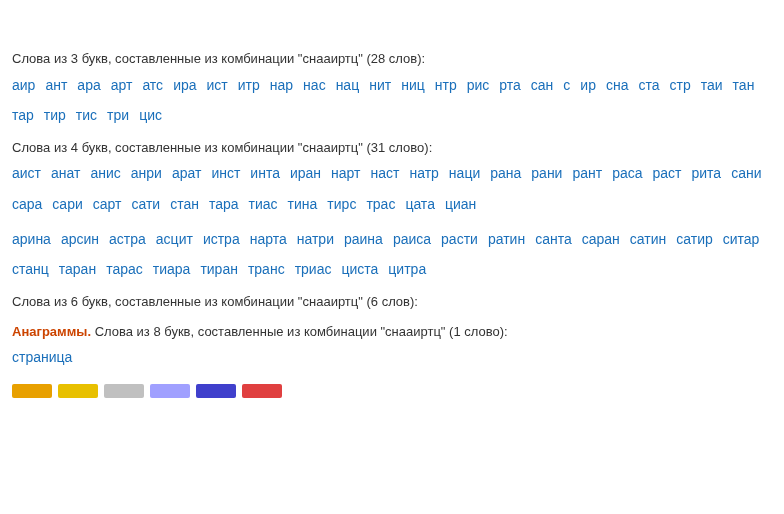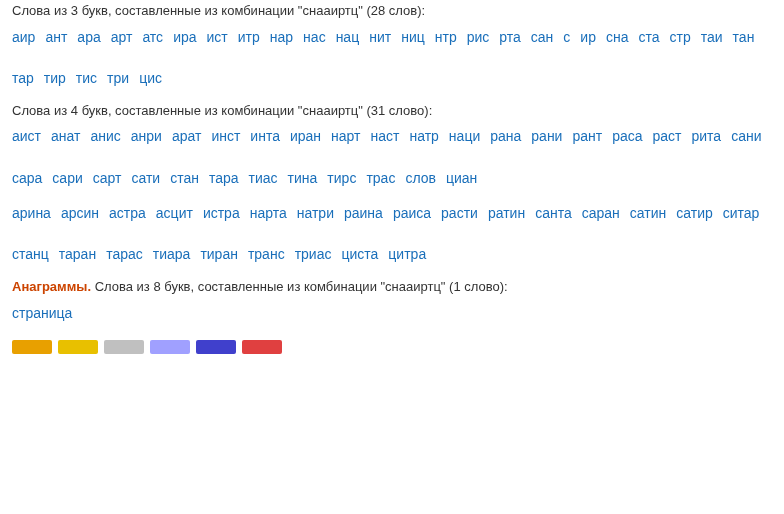--- a/index.html
+++ b/index.html
@@ -7,34 +7,35 @@
       font-family: Arial, sans-serif;
       font-size: 14px;
       background: #fff;
       color: #333;
       width: 784px;
       min-height: 514px;
       overflow-x: hidden;
     }
     .container {
       padding: 1px 12px;
+      margin-top: 48px;
     }
     .section {
       margin-bottom: 10px;
     }
     .section-header {
       color: #333;
       font-size: 13px;
       margin-bottom: 4px;
       line-height: 1.5;
     }
     .words-line {
       display: flex;
       flex-wrap: wrap;
-      gap: 16px 0;
+      gap: 5px 0;
       line-height: 1.8;
     }
     .word-link {
       color: #1a6fba;
       text-decoration: none;
       margin-right: 10px;
       font-size: 14px;
       cursor: pointer;
     }
     .anagram-label {
@@ -119,21 +120,21 @@
         <a class="word-link" href="#">сара</a>
         <a class="word-link" href="#">сари</a>
         <a class="word-link" href="#">сарт</a>
         <a class="word-link" href="#">сати</a>
         <a class="word-link" href="#">стан</a>
         <a class="word-link" href="#">тара</a>
         <a class="word-link" href="#">тиас</a>
         <a class="word-link" href="#">тина</a>
         <a class="word-link" href="#">тирс</a>
         <a class="word-link" href="#">трас</a>
-        <a class="word-link" href="#">слов</a>
+        <a class="word-link" href="#">цата</a>
         <a class="word-link" href="#">циан</a>
       </div>
   </div>
 
   <div class="section">
     <div class="words-line">
         <a class="word-link" href="#">арина</a>
         <a class="word-link" href="#">арсин</a>
         <a class="word-link" href="#">астра</a>
         <a class="word-link" href="#">асцит</a>
@@ -155,20 +156,21 @@
         <a class="word-link" href="#">тиара</a>
         <a class="word-link" href="#">тиран</a>
         <a class="word-link" href="#">транс</a>
         <a class="word-link" href="#">триас</a>
         <a class="word-link" href="#">циста</a>
         <a class="word-link" href="#">цитра</a>
       </div>
   </div>
 
   <div class="section">
+    <div class="section-header">Слова из 6 букв, составленные из комбинации "снааиртц" (6 слов):</div>
   </div>
 
 
   <div class="section">
     <div class="section-header">
       <span class="anagram-label">Анаграммы.</span><span> Слова из 8 букв, составленные из комбинации "снааиртц" (1 слово):</span>
     </div>
     <div class="words-line">
         <a class="word-link" href="#">страница</a>
       </div>

